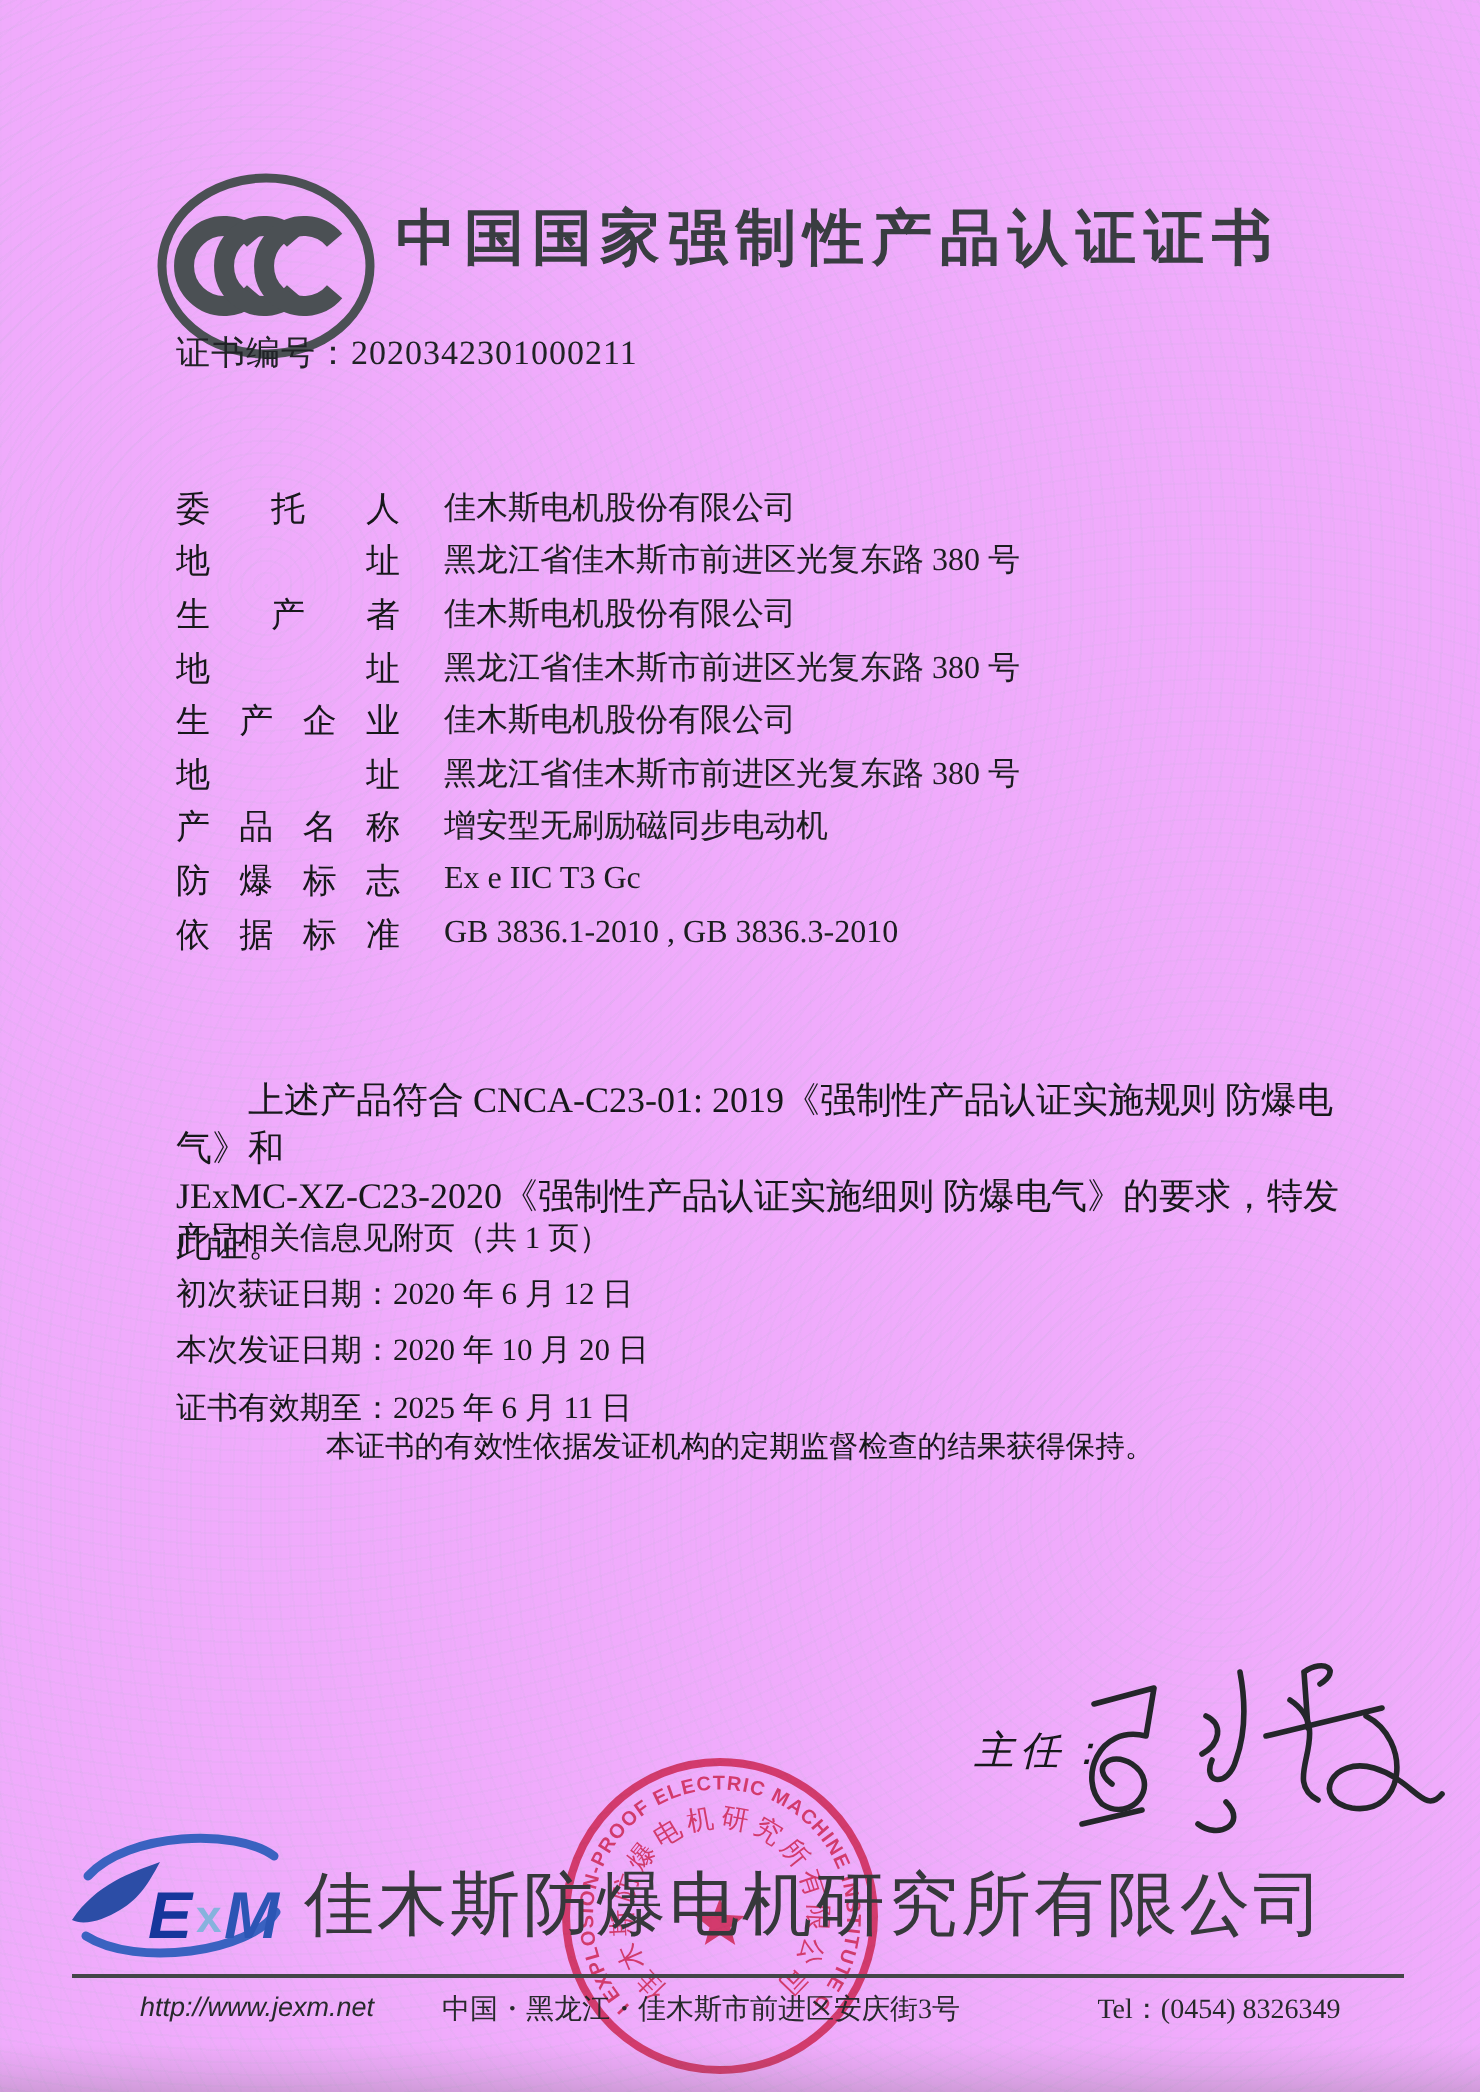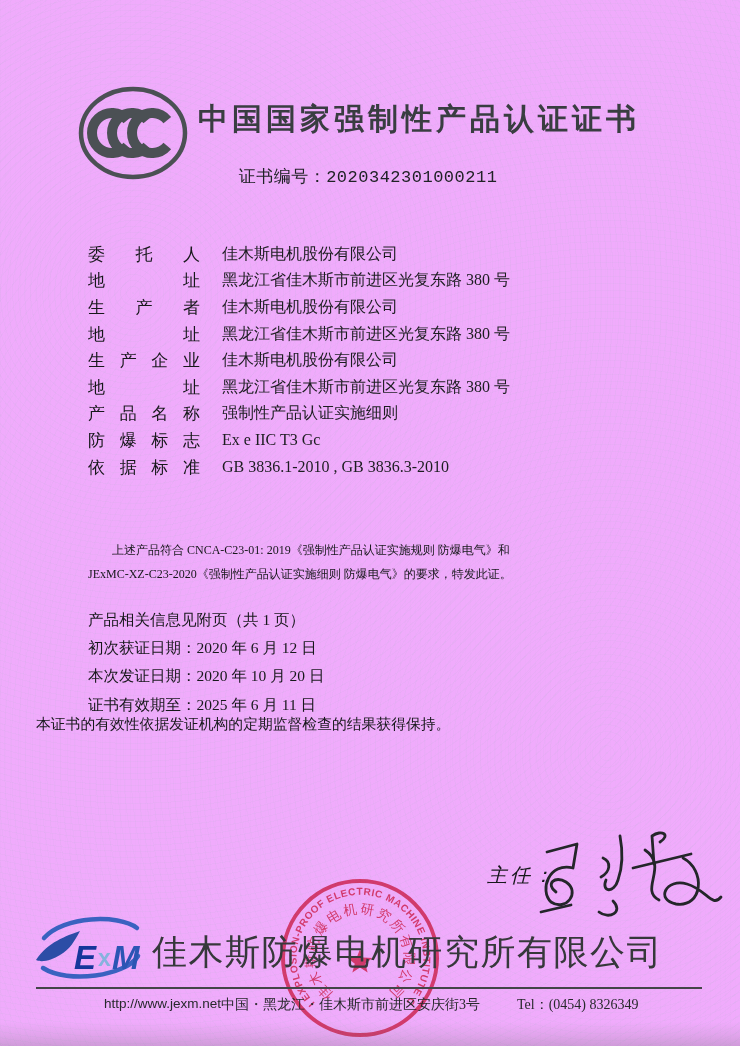--- a/index.html
+++ b/index.html
@@ -19,62 +19,62 @@
   .edge-bottom{position:absolute;left:0;right:0;bottom:0;height:24px;
     background:linear-gradient(to bottom, rgba(0,0,0,0) 0%, rgba(95,100,95,0.10) 55%, rgba(95,100,95,0.22) 100%);}
 
   .ccc-logo{position:absolute;left:74px;top:80px;}
   .title{
     position:absolute;left:198px;top:99px;width:486px;
     font-family:"Liberation Sans", sans-serif;font-weight:700;
     font-size:30px;letter-spacing:4px;color:#393d41;white-space:nowrap;
   }
   .cert-no{
-    position:absolute;left:88px;right:92px;top:165px;text-align:center;
+    position:absolute;left:88px;right:92px;top:165px;text-align:left;
     font-size:17px;letter-spacing:0.5px;color:#202226;
-    font-family:Liberation Mono, monospace;
+    font-family:Liberation Serif, serif;
   }
 
   .fields{position:absolute;left:88px;top:241px;right:55px;}
   .frow{display:flex;align-items:center;height:26.6px;}
   .frow.mode-row{margin-top:10px;}
   .flabel{
     display:inline-block;width:112px;flex:0 0 112px;
     text-align:justify;text-align-last:justify;
     font-size:17px;color:#17181b;white-space:pre-wrap;
   }
   .fvalue{margin-left:22px;font-size:16px;white-space:pre-wrap;color:#1c1d20;}
 
-  .compliance{position:absolute;left:88px;right:58px;top:538px;font-size:12px;line-height:24px;color:#17181b;}
+  .compliance{position:absolute;left:88px;right:58px;top:538px;font-size:18px;line-height:24px;color:#17181b;}
   .compliance .l1{text-indent:2em;}
 
   .info-lines{position:absolute;left:88px;top:606px;font-size:15.5px;line-height:28.2px;color:#17181b;}
 
-  .notes{position:absolute;left:36px;right:36px;top:713px;text-align:left;
+  .notes{position:absolute;left:36px;right:36px;top:713px;text-align:center;
     font-size:14.8px;line-height:22.4px;color:#17181b;}
 
   .sig-label{position:absolute;left:487px;top:862px;font-size:20px;letter-spacing:3px;color:#17181b;font-style:italic;}
   .sig-svg{position:absolute;left:533px;top:820px;}
 
   .stamp-svg{position:absolute;left:276px;top:874px;mix-blend-mode:multiply;opacity:0.84;}
 
   .issuer-logo{position:absolute;left:30px;top:914px;}
   .issuer-name{
     position:absolute;left:152px;top:929px;font-size:35px;letter-spacing:1.5px;
     color:#36383b;font-family:"Liberation Serif", serif;white-space:nowrap;
   }
 
   .footer-rule{position:absolute;left:36px;right:38px;top:987px;border-top:2px solid #434548;}
   .footer-bar{
     position:absolute;left:36px;right:38px;top:996px;display:flex;align-items:flex-start;
     font-family:"Liberation Sans", sans-serif;font-size:13.5px;color:#27292c;
   }
-  .footer-bar .fleft{flex:1;text-align:right;}
+  .footer-bar .fleft{flex:1;text-align:center;font-style:italic;}
   .footer-bar .fmid{flex:1.6;text-align:left;font-family:"Liberation Serif", serif;font-size:14px;}
-  .footer-bar .fright{flex:1;text-align:left;font-family:"Liberation Serif", serif;font-size:14px;}
+  .footer-bar .fright{flex:1;text-align:center;font-family:"Liberation Serif", serif;font-size:14px;}
 </style>
 </head>
 <body>
 
 <div id="page">
 
   <svg class="ccc-logo" width="118" height="106" viewBox="0 0 118 106">
     <ellipse cx="59" cy="53" rx="52" ry="44" fill="none" stroke="#4b5054" stroke-width="4.5"></ellipse>
     <path d="M 53.3 40.1 A 20 20 0 1 0 53.3 65.9" fill="none" stroke="#4b5054" stroke-width="10"></path>
     <path d="M 73.3 40.1 A 20 20 0 1 0 73.3 65.9" fill="none" stroke="#4b5054" stroke-width="10"></path>
@@ -105,21 +105,21 @@
     <div class="frow">
       <span class="flabel">生 产 企 业</span>
       <span class="fvalue">佳木斯电机股份有限公司</span>
     </div>
     <div class="frow">
       <span class="flabel">地 址</span>
       <span class="fvalue">黑龙江省佳木斯市前进区光复东路 380 号</span>
     </div>
     <div class="frow">
       <span class="flabel">产 品 名 称</span>
-      <span class="fvalue">强制性产品认证实施细则</span>
+      <span class="fvalue">增安型无刷励磁同步电动机</span>
     </div>
     <div class="frow">
       <span class="flabel">防 爆 标 志</span>
       <span class="fvalue">Ex e IIC T3 Gc</span>
     </div>
     <div class="frow">
       <span class="flabel">依 据 标 准</span>
       <span class="fvalue">GB 3836.1-2010 , GB 3836.3-2010</span>
     </div>
   </div>

